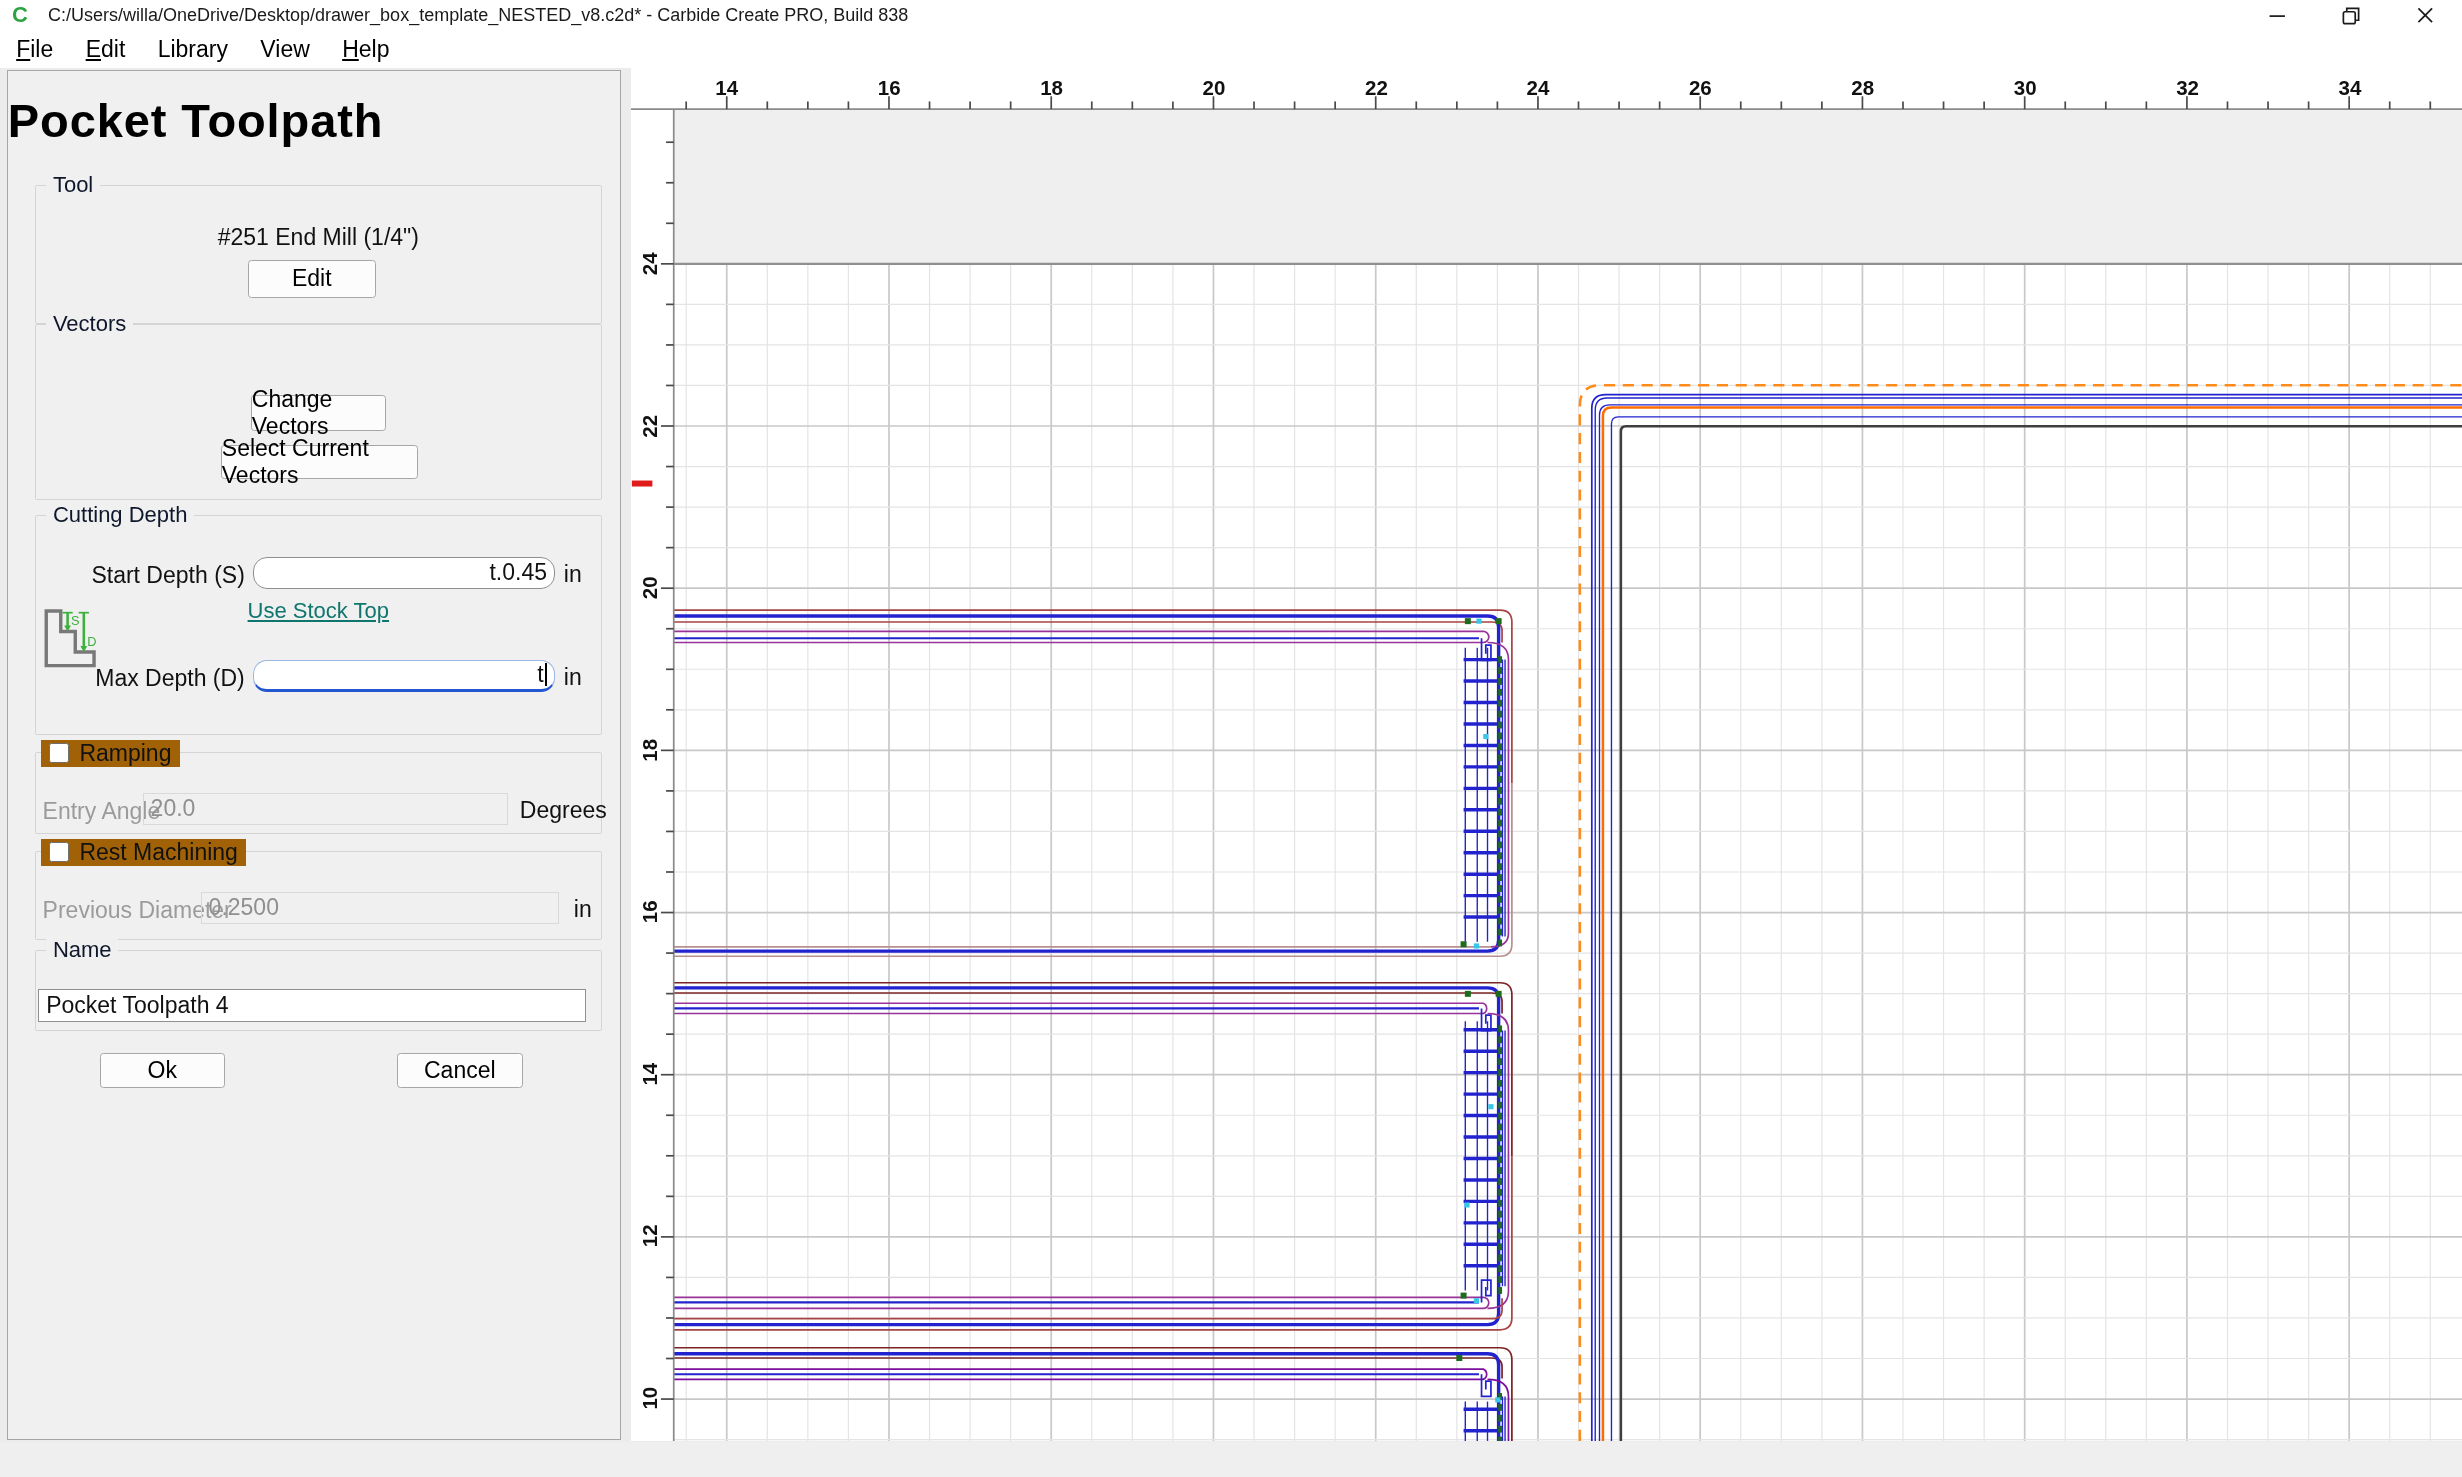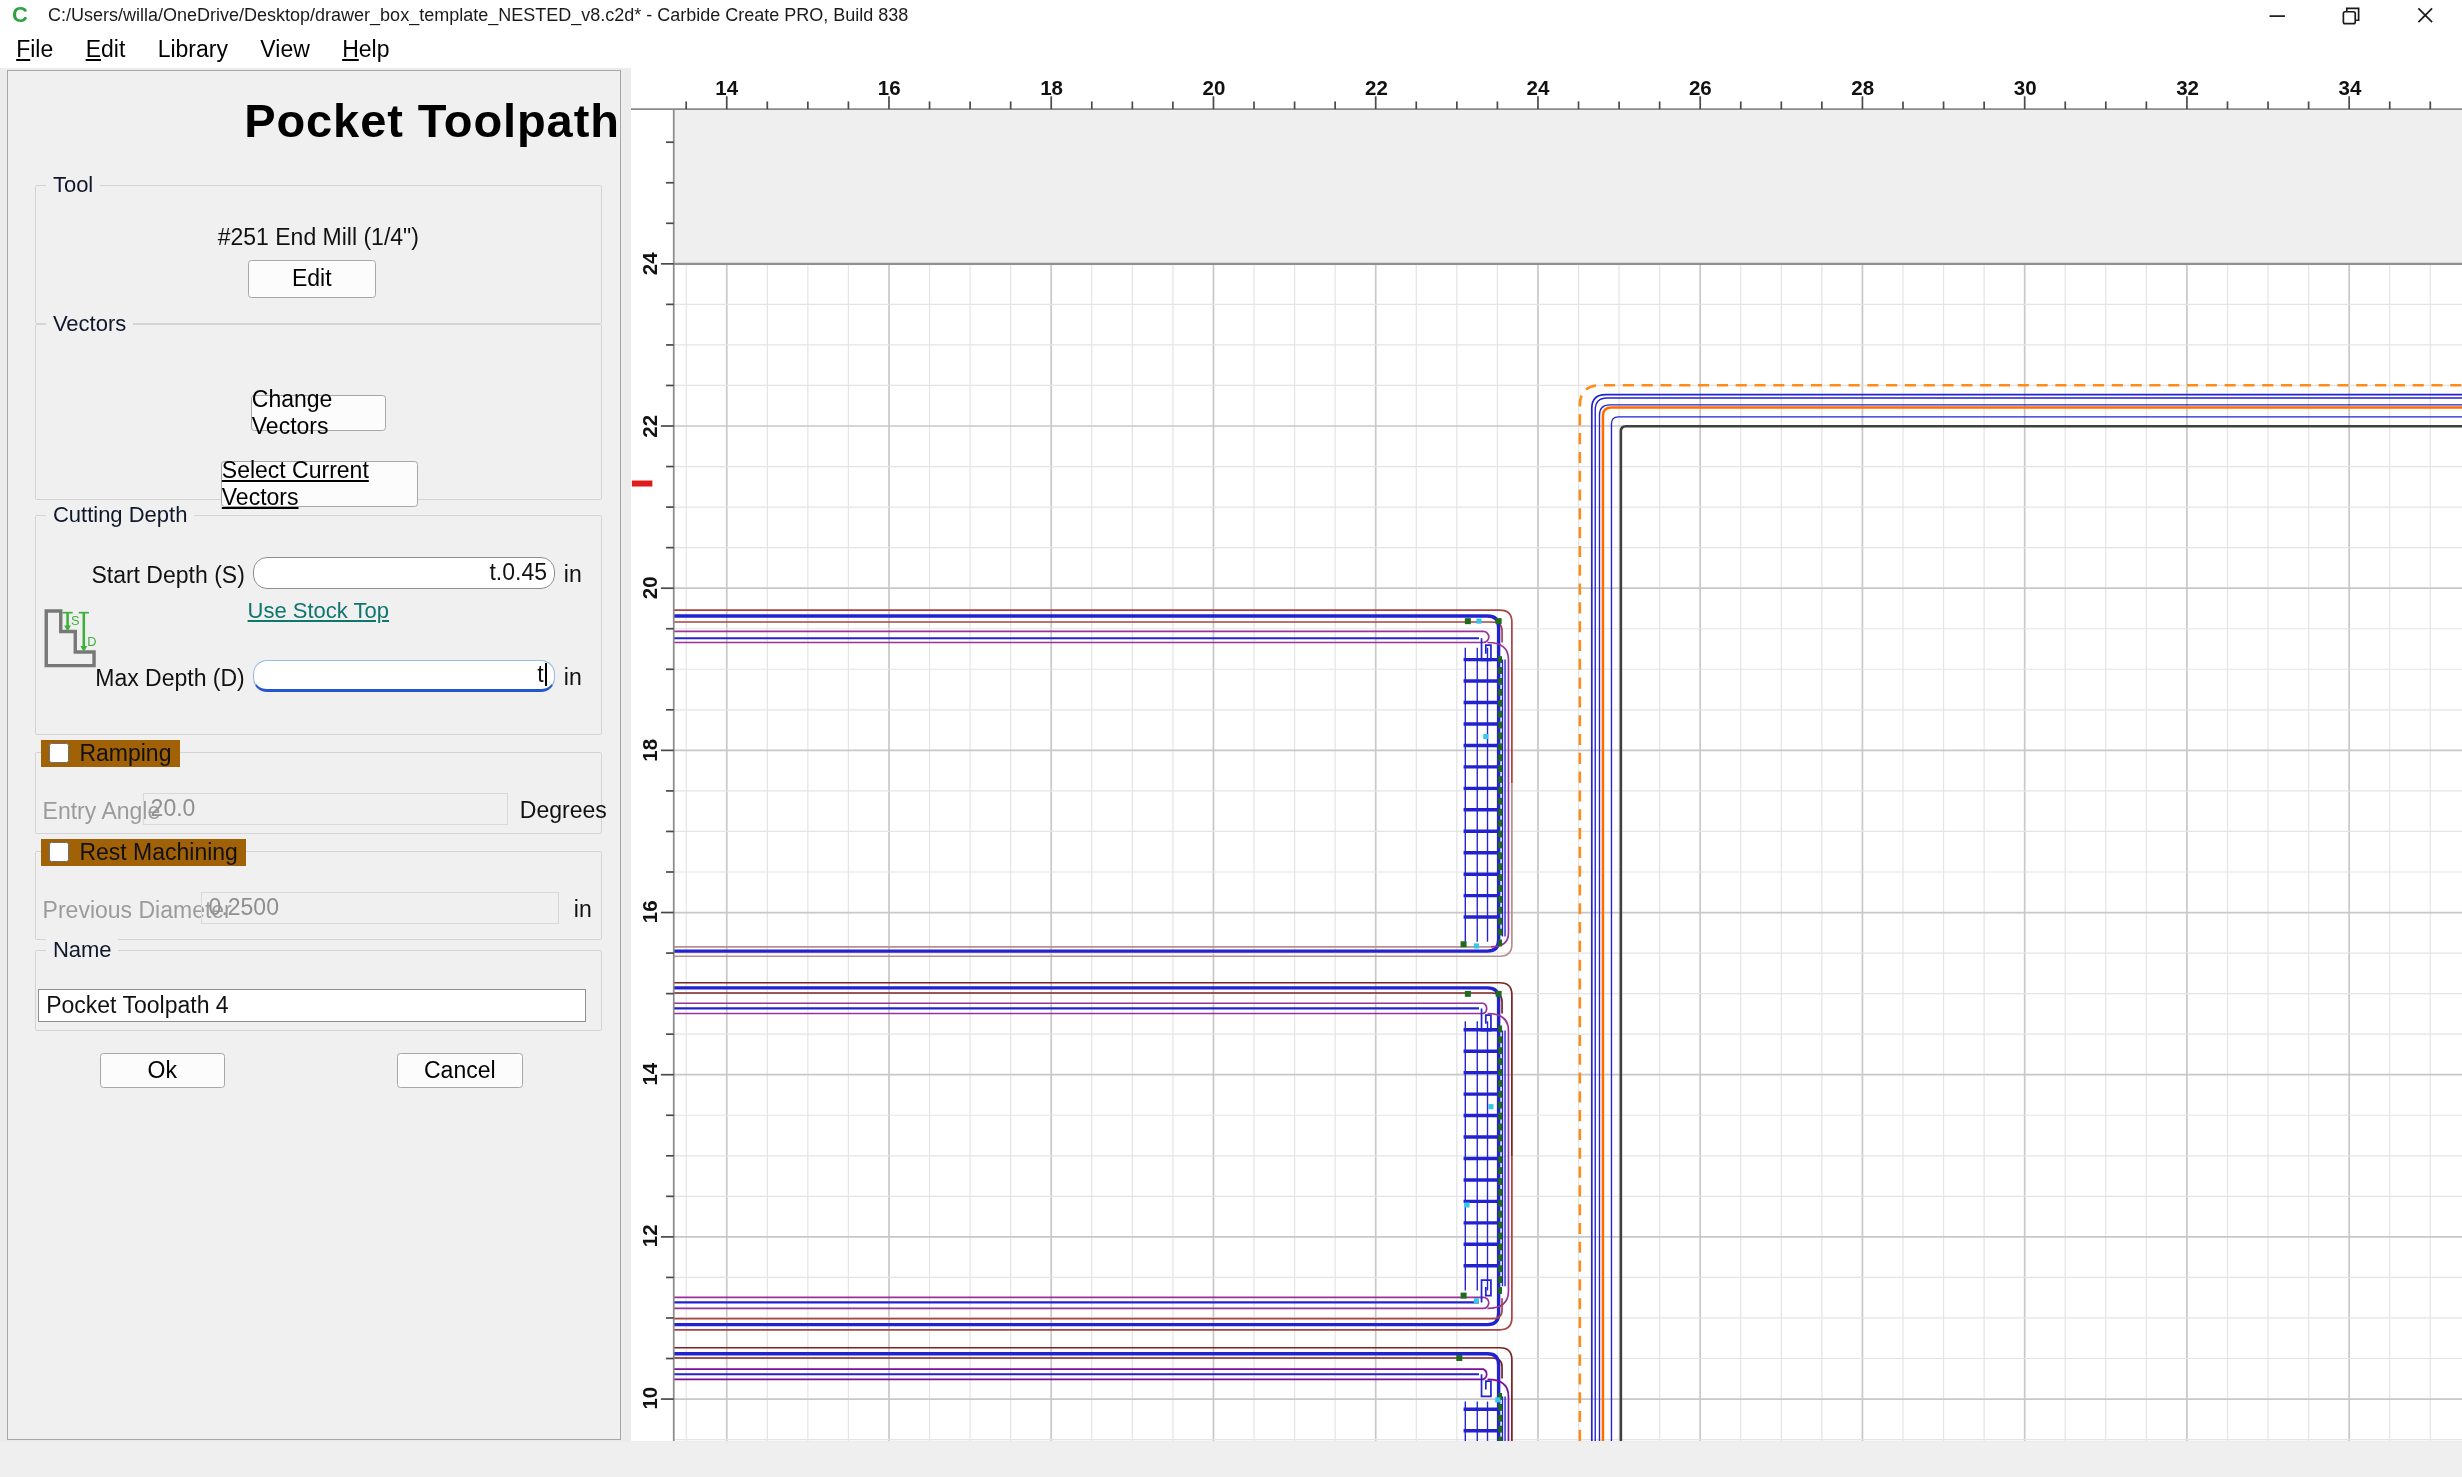--- a/index.html
+++ b/index.html
@@ -11,21 +11,21 @@
              font-size:22px; line-height:22px; color:#2fa344; }
   .apptitle { position:absolute; left:48px; top:0; height:31px; line-height:31px; font-size:18px; color:#1a1a1a; }
   .winbtns { position:absolute; right:0; top:0; height:31px; display:flex; }
   .winbtn { width:74px; height:31px; display:flex; align-items:center; justify-content:center; }
   .menubar { position:absolute; left:0; top:31px; width:2462px; height:38px; background:#ffffff;
              border-bottom:0.9px solid #d9d9d9; display:flex; align-items:center; padding-left:0; }
   .menu-item { padding:0 16.2px; font-size:23px; color:#000; }
   .main { position:absolute; left:0; top:68px; width:2462px; height:1373px; background:#ececec; }
   .panelbox { position:absolute; left:6.8px; top:1.7px; width:614px; height:1370px; background:#f0f0f0;
               border:0.9px solid #a6a6a6; }
-  .paneltitle { position:absolute; left:0; top:22px; width:100%; text-align:right;
+  .paneltitle { position:absolute; left:0; top:22px; width:100%; text-align:left;
                 font-size:47px; font-weight:bold; color:#000; letter-spacing:0.9px; }
   .group { position:absolute; border:0.9px solid #d4d4d4; border-radius:1.7px; background:#f0f0f0; }
   .glabel { position:absolute; top:-13.7px; left:10.3px; background:#f0f0f0; padding:0 6.8px;
             font-size:22px; color:#0f172a; white-space:nowrap; }
   .cbrow { position:absolute; top:-13px; left:5.1px; background:#a16207; padding:0 8.5px;
            display:flex; align-items:center; gap:10.3px; font-size:23px; }
   .cb { width:19.7px; height:19.7px; background:#ffffff; border:1.7px solid #6f6f6f; border-radius:2.6px; }
   .centerline { position:absolute; left:0; width:100%; text-align:center; font-size:23px; }
   .btn { position:absolute; background:#fcfcfc; border:0.9px solid #a7a7a7; border-radius:3.4px;
          font-size:23px; display:flex; align-items:center; justify-content:center; color:#000; }
@@ -86,21 +86,21 @@
 
     <div class="group" style="left:27px; top:114px; width:567px; height:139px;">
       <span class="glabel">Tool</span>
       <div class="centerline" style="top:38px;">#251 End Mill (1/4")</div>
       <div class="btn" style="left:212px; top:74px; width:128px; height:38px;">Edit</div>
     </div>
 
     <div class="group" style="left:27px; top:253px; width:567px; height:176px;">
       <span class="glabel">Vectors</span>
       <div class="btn" style="left:215px; top:70px; width:135px; height:36px;">Change Vectors</div>
-      <div class="btn" style="left:185px; top:136px; width:197px; height:46px;text-decoration:underline;">Select Current Vectors</div>
+      <div class="btn" style="left:185px; top:120px; width:197px; height:34px;">Select Current Vectors</div>
     </div>
 
     <div class="group" style="left:27px; top:444px; width:567px; height:220px;">
       <span class="glabel">Cutting Depth</span>
       <div class="formlabel rightal" style="left:0px; top:46px; width:209px;">Start Depth (S)</div>
       <div class="field right" style="left:217px; top:41px; width:302px; height:32px;">t.0.45</div>
       <div class="unit" style="left:528px; top:45px;">in</div>
       <div class="link" style="top:82px;">Use Stock Top</div>
 
       <svg style="position:absolute; left:0px; top:89px;" width="70" height="70" viewBox="0 0 82 82">

